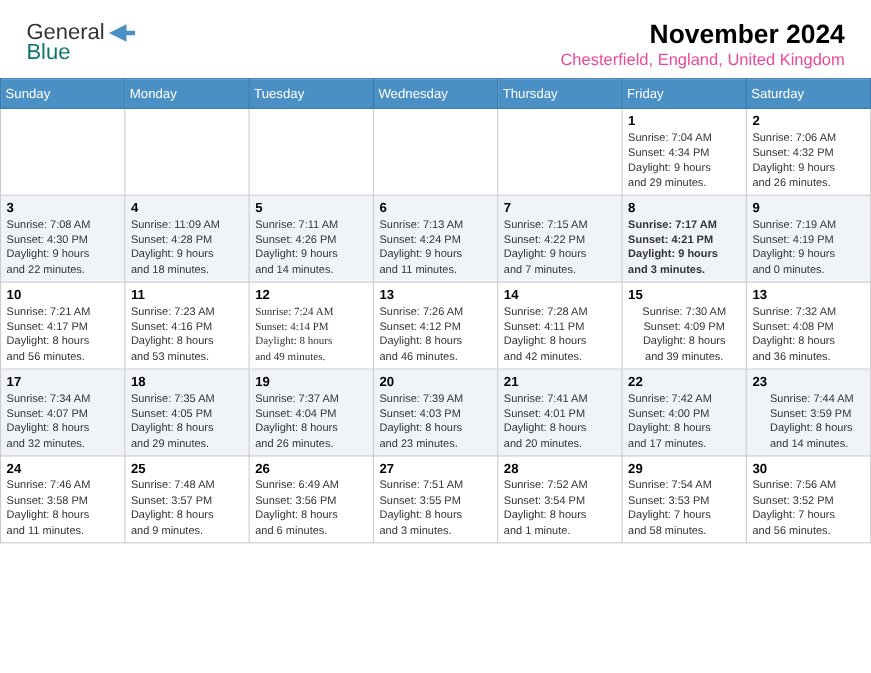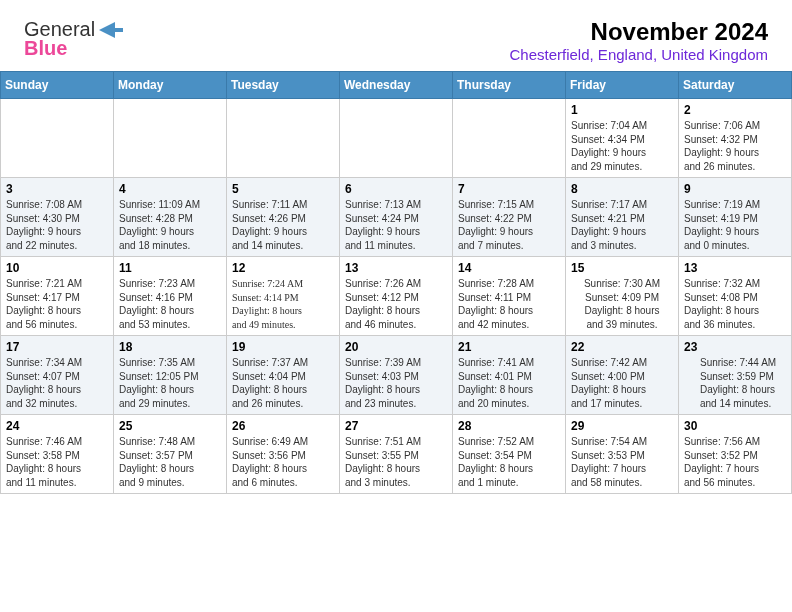--- a/index.html
+++ b/index.html
@@ -24,32 +24,32 @@
     .title-block {
       text-align: right;
     }
     .month-year {
       font-size: 24px;
       font-weight: bold;
       color: #000000;
     }
     .location {
       font-size: 15px;
-      color: #6d28d9;
+      color: #ec4899;
     }
     .calendar {
       width: 100%;
       border-collapse: collapse;
       font-size: 11px;
       margin: 0 0 0 0;
     }
     .calendar th {
       background: #4a90c4;
       color: #fff;
-      font-weight: bold;
+      font-weight: normal;
       font-size: 12px;
       padding: 6px 4px;
       border: 1px solid #3a7aaa;
       text-align: left;
     }
     .calendar td {
       border: 1px solid #ccc;
       vertical-align: top;
       padding: 4px 5px;
       width: 113px;
@@ -85,21 +85,21 @@
 <body>
 
 <div class="header">
   <div class="logo">
     <div style="display:flex;align-items:center;">
       <span style="font-size:20px;font-weight:normal;color:#333;">General</span>
       <svg width="28" height="20" viewBox="0 0 28 20">
         <polygon points="4,10 20,2 20,8 28,8 28,12 20,12 20,18" fill="#4a90c4"></polygon>
       </svg>
     </div>
-    <span style="font-size:20px;font-weight:bold;color:#ec4899;margin-top:-4px;">Blue</span>
+    <span style="font-size:20px;font-weight:normal;color:#0f766e;margin-top:-4px;">Blue</span>
   </div>
   <div class="title-block">
     <div class="month-year">November 2024</div>
     <div class="location">Chesterfield, England, United Kingdom</div>
   </div>
 </div>
 
 <table class="calendar">
   <thead>
     <tr>
@@ -165,21 +165,21 @@
         </td>
         <td>
           <span class="day-num">7</span>
           <div class="cell-info" style="white-space: pre-line;">Sunrise: 7:15 AM
 Sunset: 4:22 PM
 Daylight: 9 hours
 and 7 minutes.</div>
         </td>
         <td>
           <span class="day-num">8</span>
-          <div class="cell-info" style="white-space: pre-line;">Sunrise: 7:17 AM
+          <div class="cell-info" style="white-space: pre-line; font-weight: bold;">Sunrise: 7:17 AM
 Sunset: 4:21 PM
 Daylight: 9 hours
 and 3 minutes.</div>
         </td>
         <td>
           <span class="day-num">9</span>
           <div class="cell-info" style="white-space: pre-line;">Sunrise: 7:19 AM
 Sunset: 4:19 PM
 Daylight: 9 hours
 and 0 minutes.</div>
@@ -240,21 +240,21 @@
         <td>
           <span class="day-num">17</span>
           <div class="cell-info" style="white-space: pre-line;">Sunrise: 7:34 AM
 Sunset: 4:07 PM
 Daylight: 8 hours
 and 32 minutes.</div>
         </td>
         <td>
           <span class="day-num">18</span>
           <div class="cell-info" style="white-space: pre-line;">Sunrise: 7:35 AM
-Sunset: 12:05 PM
+Sunset: 4:05 PM
 Daylight: 8 hours
 and 29 minutes.</div>
         </td>
         <td>
           <span class="day-num">19</span>
           <div class="cell-info" style="white-space: pre-line;">Sunrise: 7:37 AM
 Sunset: 4:04 PM
 Daylight: 8 hours
 and 26 minutes.</div>
         </td>

